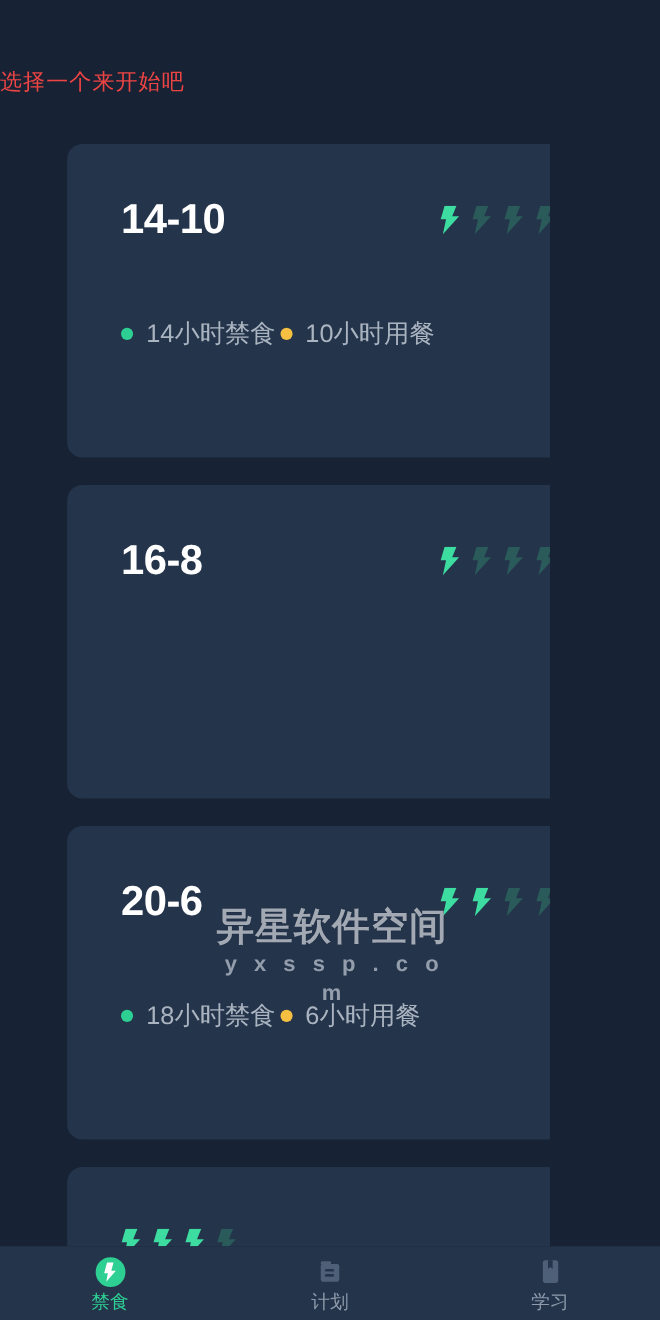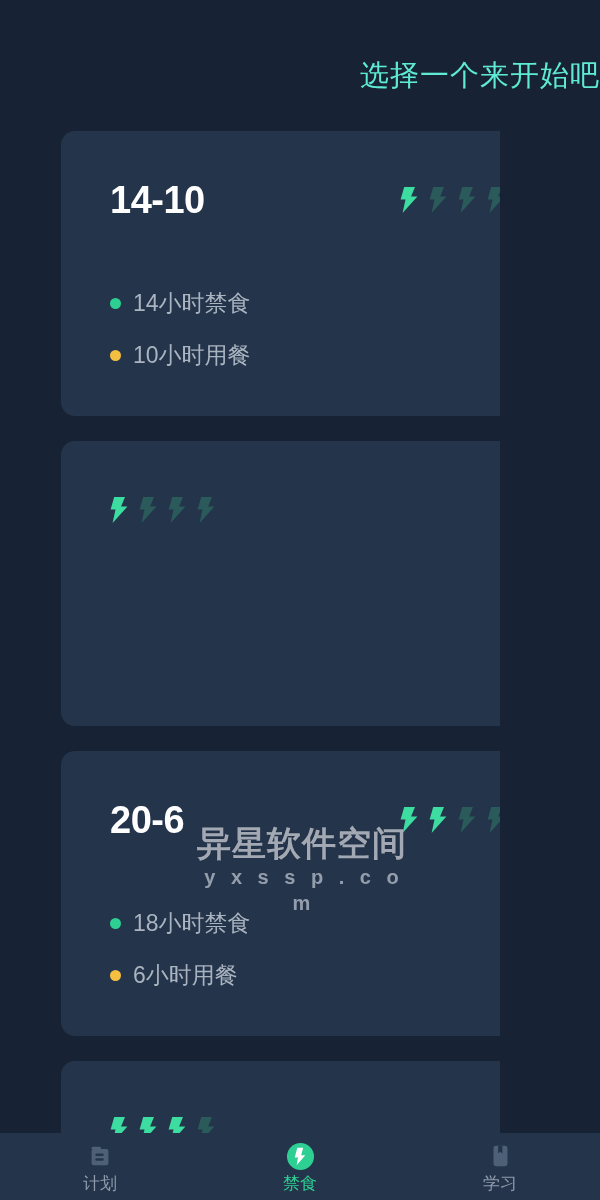--- a/index.html
+++ b/index.html
@@ -7,23 +7,23 @@
     width:600px; height:1200px;
     background:#172334;
     font-family:"Liberation Sans","DejaVu Sans",sans-serif;
     overflow:hidden;
   }
   .screen { position:relative; width:600px; height:1200px; background:#172334; }
 
   
   .page-title {
     position:absolute; top:57px; left:0; width:600px;
-    text-align:right;
-    color:#5eead4;
-    font-size:29px;
+    text-align:left;
+    color:#ef4444;
+    font-size:20px;
     font-weight:400;
     letter-spacing:1px;
     line-height:36px;
   }
 
   
   .card-scroll {
     position:absolute;
     top:131px; left:0;
     width:500px;
@@ -51,21 +51,21 @@
     letter-spacing:-0.5px;
     line-height:46px;
   }
   .bolts { display:flex; align-items:center; gap:11px; margin-right:4px; }
   .bolt { width:18px; height:26px; display:block; }
   .bolt svg { display:block; width:18px; height:26px; }
 
   .card-list {
     position:absolute;
     left:49px; top:155px;
-    display:flex; flex-direction:column; gap:18px;
+    display:flex; flex-direction:row; gap:4px;
   }
   .list-row { display:flex; align-items:center; gap:12px; height:34px; }
   .dot { width:11px; height:11px; border-radius:50%; flex:0 0 auto; }
   .row-text {
     color:#aab4c0;
     font-size:23px;
     line-height:34px;
     white-space:nowrap;
   }
 
@@ -156,20 +156,21 @@
             <span class="row-text">14小时禁食</span>
           </div>
           <div class="list-row">
             <span class="dot" style="background: rgb(245, 192, 66);"></span>
             <span class="row-text">10小时用餐</span>
           </div>
         </div>
       </div>
       <div class="card">
         <div class="card-head">
+          <div class="card-name">16-8</div>
           <div class="bolts">
             <span class="bolt">
               <svg viewBox="0 0 18 26" xmlns="http://www.w3.org/2000/svg">
                 <path d="M11.6 0H4.2L0.6 12.4h4.9L2.6 26 17.4 9.6h-6.3L15 0z" fill="#3ddca0"></path>
               </svg>
             </span>
             <span class="bolt">
               <svg viewBox="0 0 18 26" xmlns="http://www.w3.org/2000/svg">
                 <path d="M11.6 0H4.2L0.6 12.4h4.9L2.6 26 17.4 9.6h-6.3L15 0z" fill="#2a5a5a"></path>
               </svg>
@@ -251,40 +252,40 @@
         </div>
       </div>
     </div>
 
   <div class="watermark">
     <div class="wm-main">异星软件空间</div>
     <div class="wm-sub">y x s s p . c o m</div>
   </div>
 
   <div class="tabbar">
+      <div class="tab active">
+        <div class="tab-icon">
+          <svg viewBox="0 0 30 30" width="29" height="29">
+            <circle cx="15" cy="15" r="14" fill="#2ecf93"></circle>
+            <path d="M17 6h-5.3L9 16h3.4L11 24l9-10.4h-4.3L17.8 6z" fill="#ffffff"></path>
+          </svg>
+        </div>
+        <div class="tab-label">禁食</div>
+      </div>
       <div class="tab">
         <div class="tab-icon">
           <svg viewBox="0 0 30 30" width="28" height="28">
             <rect x="6" y="5" width="10" height="3.4" rx="1.4" fill="#4e6078"></rect>
             <rect x="6" y="7.6" width="18" height="17.4" rx="2.2" fill="#4e6078"></rect>
             <rect x="10" y="12.4" width="9" height="2.6" rx="1.3" fill="#24344b"></rect>
             <rect x="10" y="17.4" width="9" height="2.6" rx="1.3" fill="#24344b"></rect>
           </svg>
         </div>
         <div class="tab-label">计划</div>
       </div>
-      <div class="tab active">
-        <div class="tab-icon">
-          <svg viewBox="0 0 30 30" width="29" height="29">
-            <circle cx="15" cy="15" r="14" fill="#2ecf93"></circle>
-            <path d="M17 6h-5.3L9 16h3.4L11 24l9-10.4h-4.3L17.8 6z" fill="#ffffff"></path>
-          </svg>
-        </div>
-        <div class="tab-label">禁食</div>
-      </div>
       <div class="tab">
         <div class="tab-icon">
           <svg viewBox="0 0 30 30" width="28" height="28">
             <rect x="8" y="4" width="15" height="22" rx="2.6" fill="#4e6078"></rect>
             <path d="M13 4h4.6v8.4l-2.3-2-2.3 2z" fill="#24344b"></path>
           </svg>
         </div>
         <div class="tab-label">学习</div>
       </div>
     </div>

